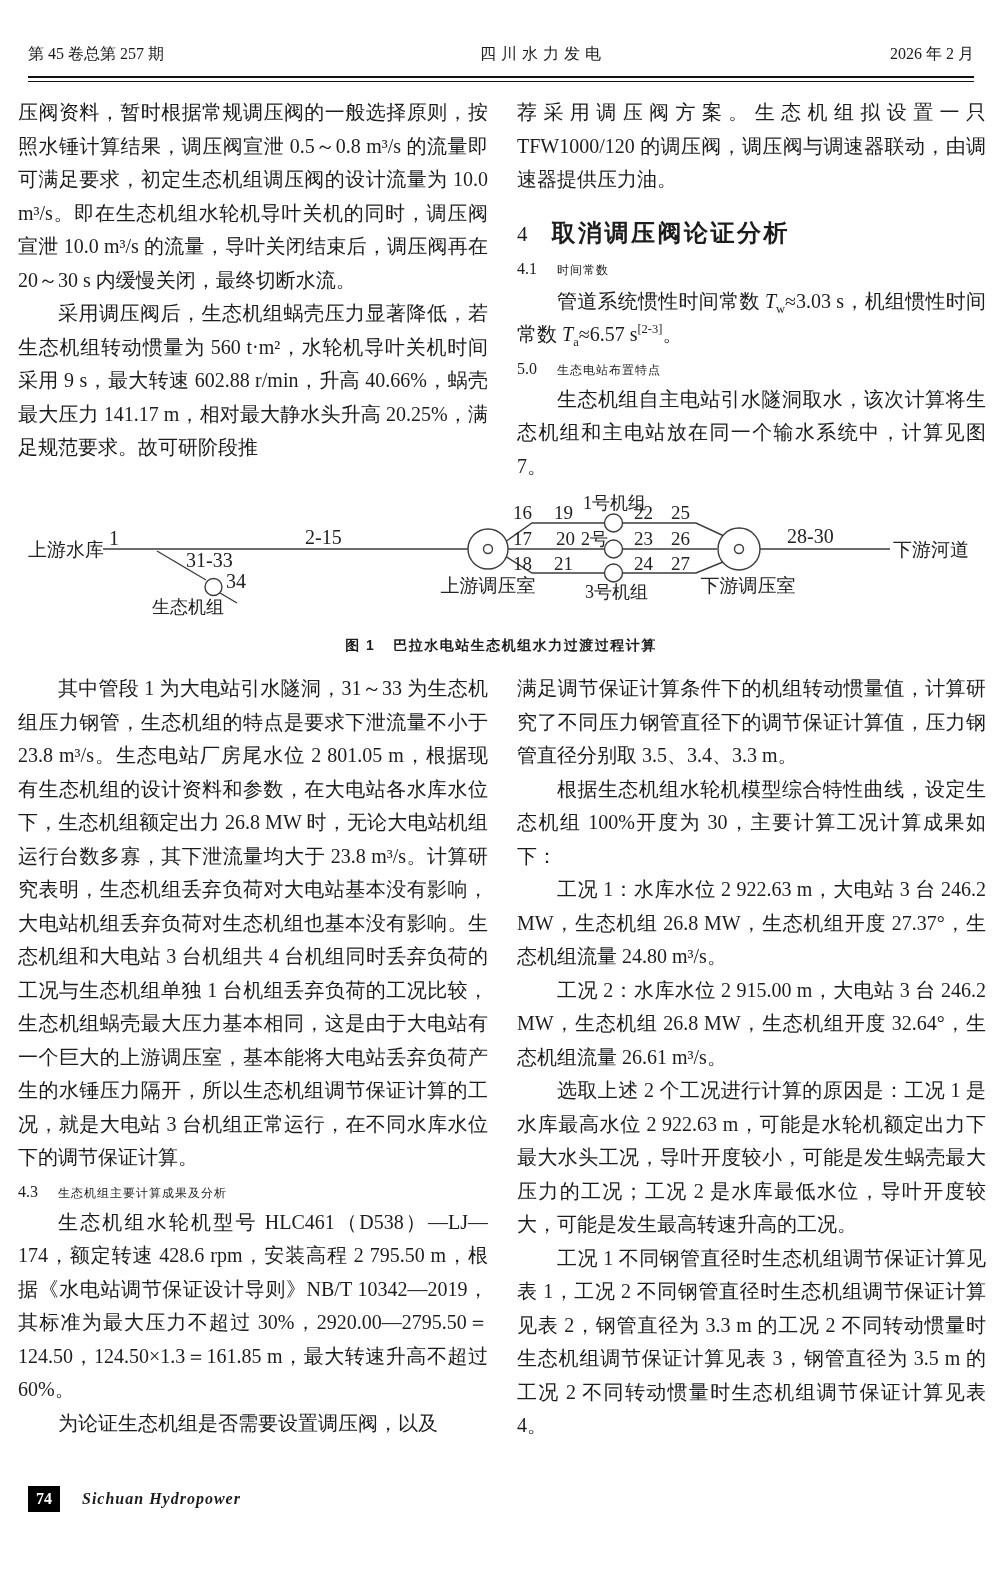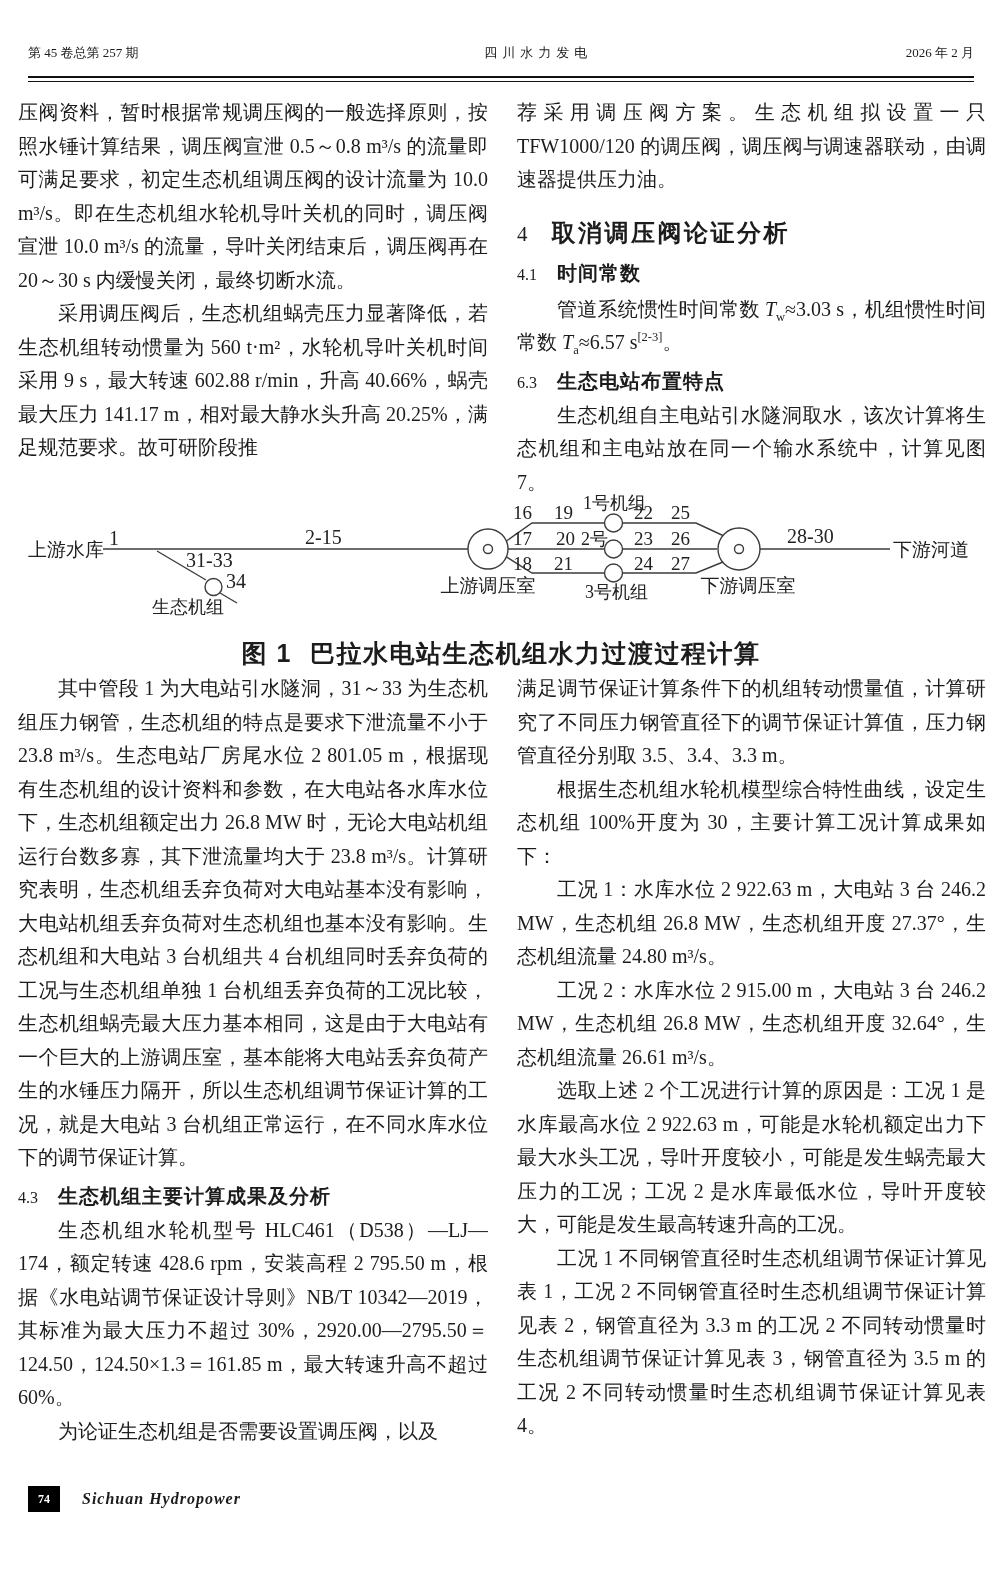--- a/index.html
+++ b/index.html
@@ -4,21 +4,21 @@
 <style>
   html,body{margin:0;padding:0;}
   body{
     width:1002px;height:1570px;position:relative;background:#ffffff;
     color:#1c1c1c;font-family:"Liberation Serif","DejaVu Serif",serif;
     overflow:hidden;
   }
   
   .hdr{position:absolute;top:44px;left:28px;right:28px;height:26px;
        display:flex;justify-content:space-between;align-items:baseline;
-       font-size:13px;}
+       font-size:16px;}
   .hdr .mid{letter-spacing:5px;margin-left:32px;}
   .rule1{position:absolute;top:76px;left:28px;right:28px;border-top:2.6px solid #111;}
   .rule2{position:absolute;top:81px;left:28px;right:28px;border-top:1.2px solid #111;}
   
   .col{position:absolute;width:470px;overflow:hidden;}
   .col.right{left:517px;width:469px;}
   .col.left{left:18px;}
   .top{top:96px;height:404px;}
   .bot{top:672px;height:802px;}
   .p{font-size:20px;line-height:33.5px;text-align:justify;margin:0;}
@@ -26,31 +26,31 @@
   sub,sup{font-size:12.5px;line-height:0;}
   i{font-family:"Liberation Serif","DejaVu Serif",serif;}
   
   .h-main{display:flex;align-items:baseline;margin:20px 0 10px 0;}
   .h-main .num{font-size:21px;margin-right:24px;}
   .h-main .ttl{font-size:24px;font-weight:bold;letter-spacing:2.5px;
                font-family:"Liberation Sans","DejaVu Sans",sans-serif;}
   .h-sub{display:flex;align-items:baseline;margin:11px 0 6px 0;}
   .h-sub.tight{margin:8px 0 4px 0;}
   .h-sub .num{font-size:16px;margin-right:20px;}
-  .h-sub .ttl{font-size:20px;font-weight:bold;letter-spacing:1px;
+  .h-sub .ttl{font-size:12px;font-weight:normal;letter-spacing:1px;
               font-family:"Liberation Sans","DejaVu Sans",sans-serif;}
   
   .fig{position:absolute;top:486px;left:0;width:1002px;height:150px;}
   svg text{font-family:"Liberation Serif","DejaVu Serif",serif;fill:#222;}
   .cap{position:absolute;top:637px;left:0;width:1002px;display:flex;
-       justify-content:center;gap:18px;font-size:25px;font-weight:bold;
+       justify-content:center;gap:18px;font-size:14px;font-weight:bold;
        font-family:"Liberation Sans","DejaVu Sans",sans-serif;letter-spacing:1.5px;}
   
   .ftr{position:absolute;top:1486px;left:28px;display:flex;align-items:center;gap:22px;}
-  .pgnum{background:#000;color:#fff;font-weight:bold;font-size:12px;
+  .pgnum{background:#000;color:#fff;font-weight:bold;font-size:16px;
          width:32px;height:26px;display:flex;align-items:center;justify-content:center;}
   .jrn{font-style:italic;font-weight:bold;font-size:16px;letter-spacing:1px;}
 </style>
 </head>
 <body>
 
 <div class="hdr">
   <span>第 45 卷总第 257 期</span>
   <span class="mid">四川水力发电</span>
   <span>2026 年 2 月</span>
@@ -68,21 +68,21 @@
   <div class="h-main">
     <span class="num">4</span>
     <span class="ttl">取消调压阀论证分析</span>
   </div>
   <div class="h-sub">
     <span class="num">4.1</span>
     <span class="ttl">时间常数</span>
   </div>
   <p class="p ind">管道系统惯性时间常数 <i>T</i><sub>w</sub>≈3.03 s，机组惯性时间常数 <i>T</i><sub>a</sub>≈6.57 s<sup>[2-3]</sup>。</p>
   <div class="h-sub tight">
-    <span class="num">6.3</span>
+    <span class="num">5.0</span>
     <span class="ttl">生态电站布置特点</span>
   </div>
   <p class="p ind">生态机组自主电站引水隧洞取水，该次计算将生态机组和主电站放在同一个输水系统中，计算见图 7。</p>
 </div>
 
 <div class="fig">
 <svg width="1002" height="150" viewBox="0 0 1002 150">
   <g stroke="#3c3c3c" stroke-width="1.4" fill="none">
 
     <line x1="103" y1="63" x2="468" y2="63"></line>

